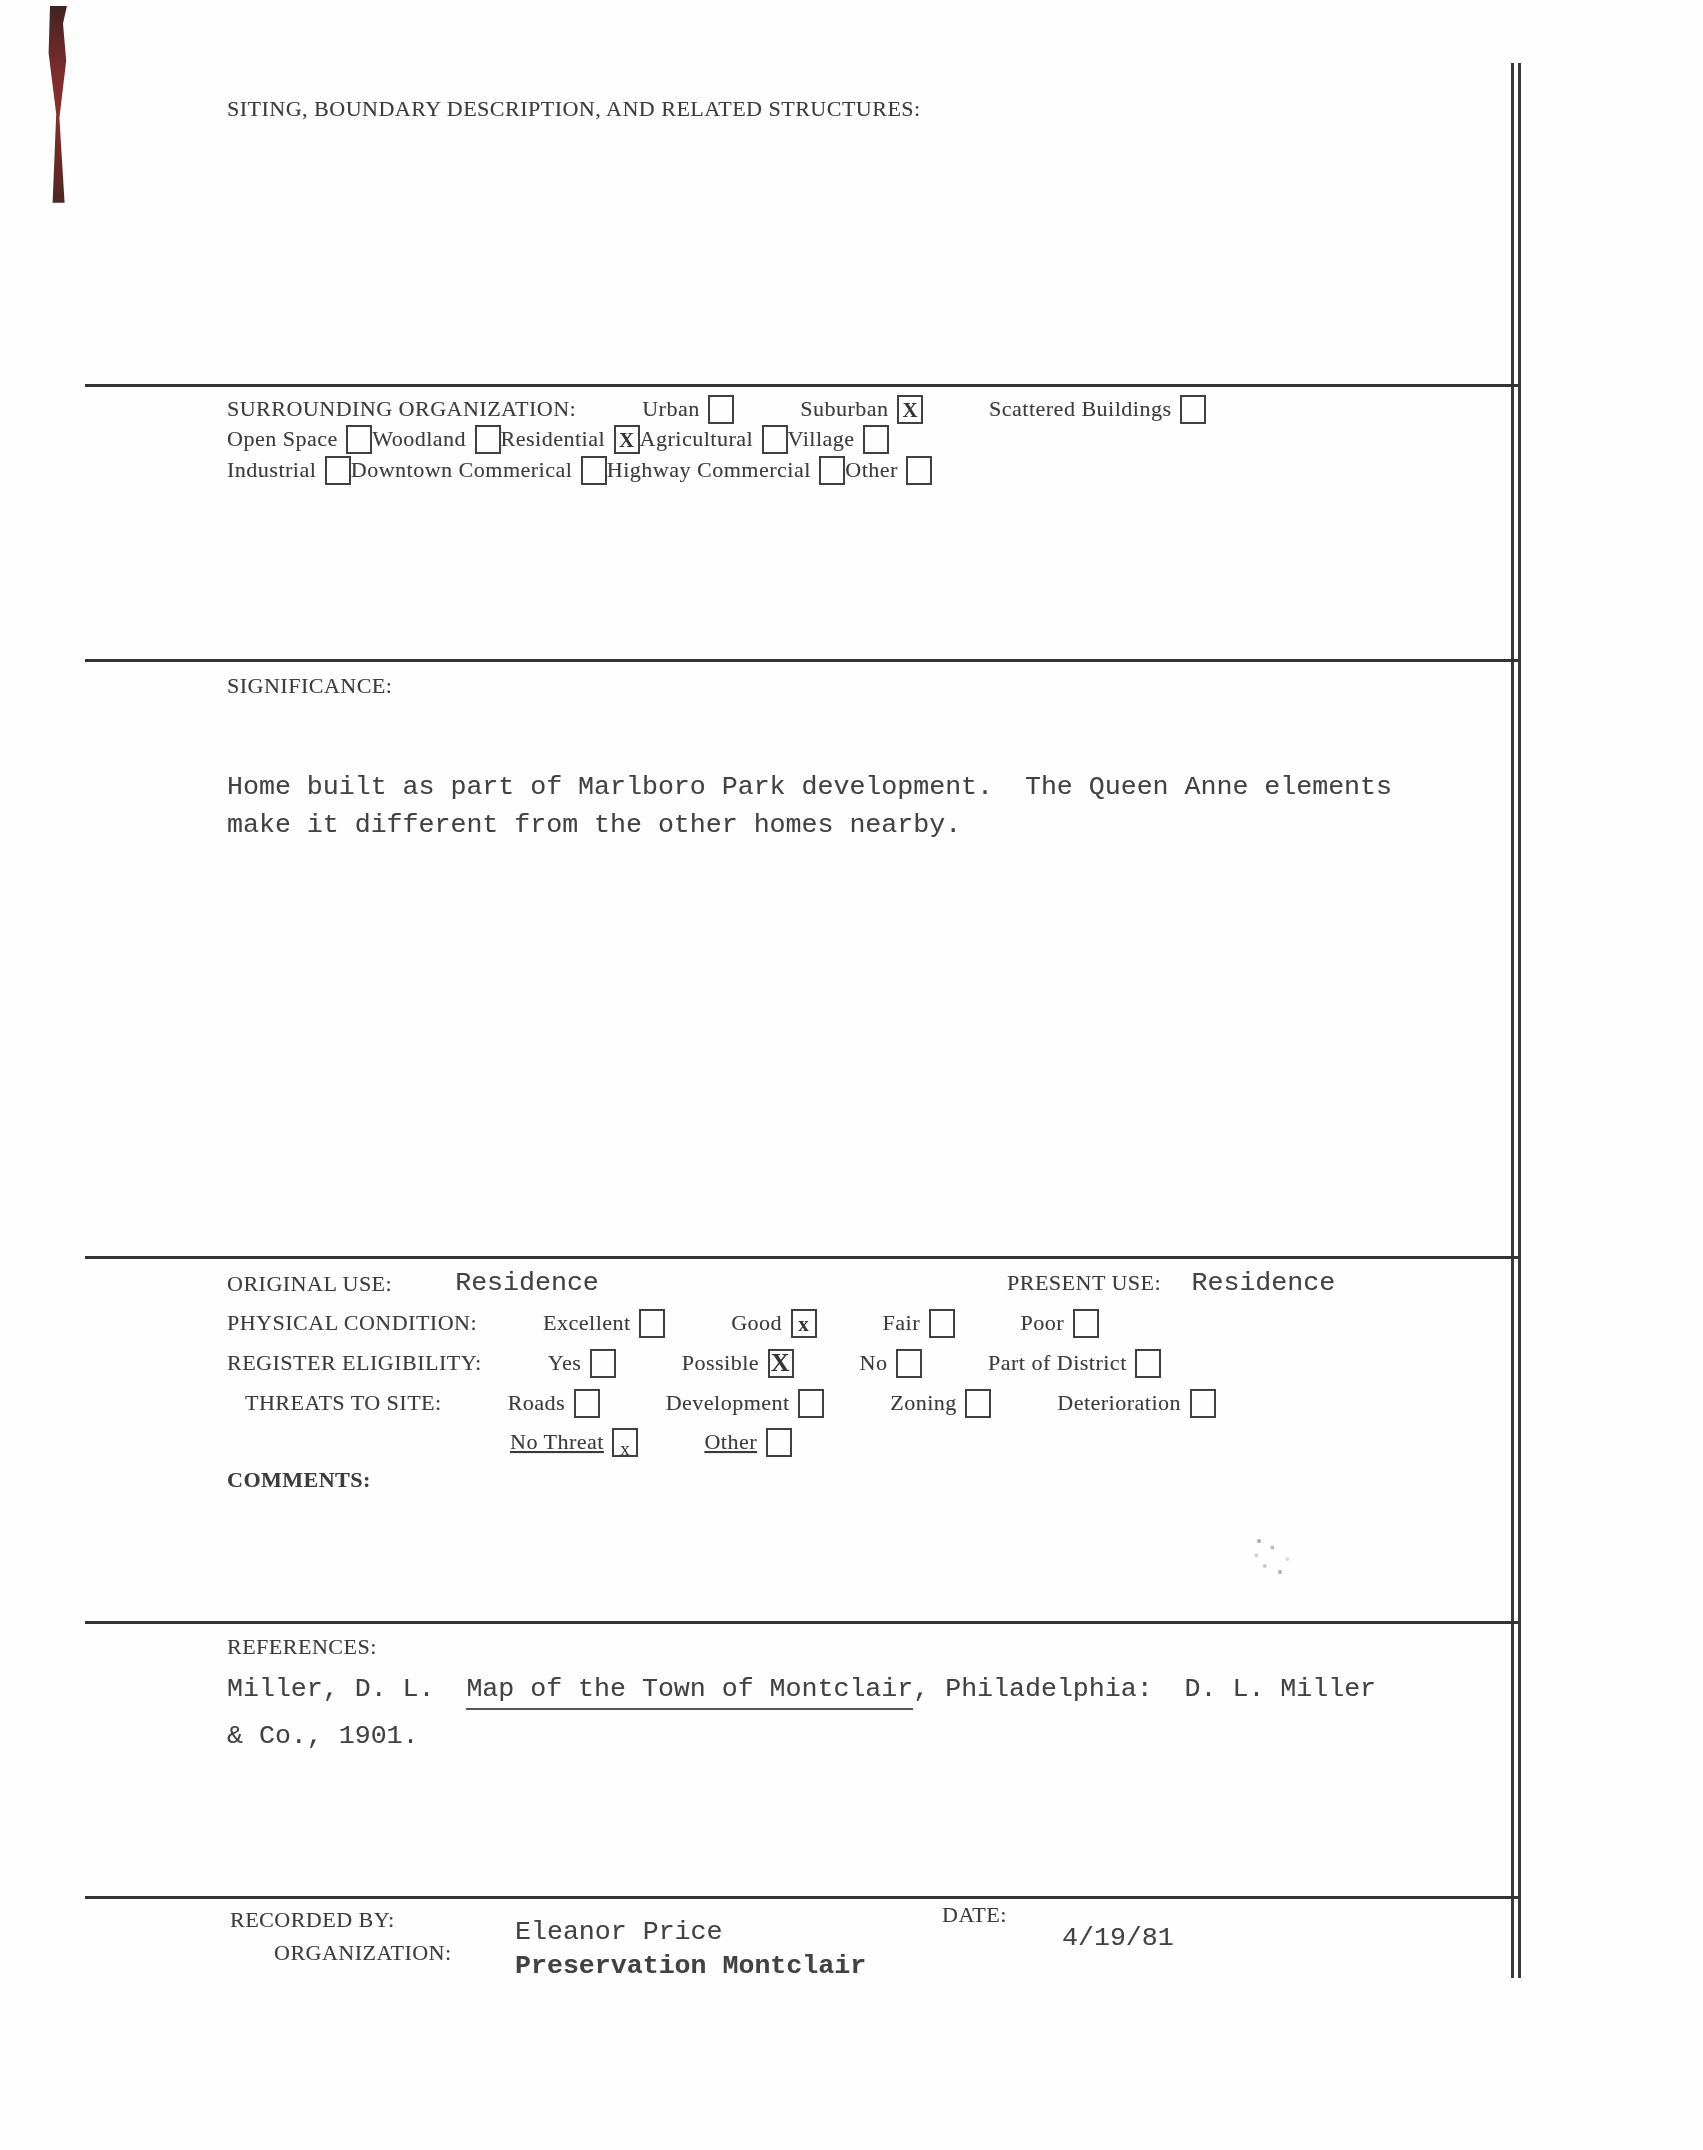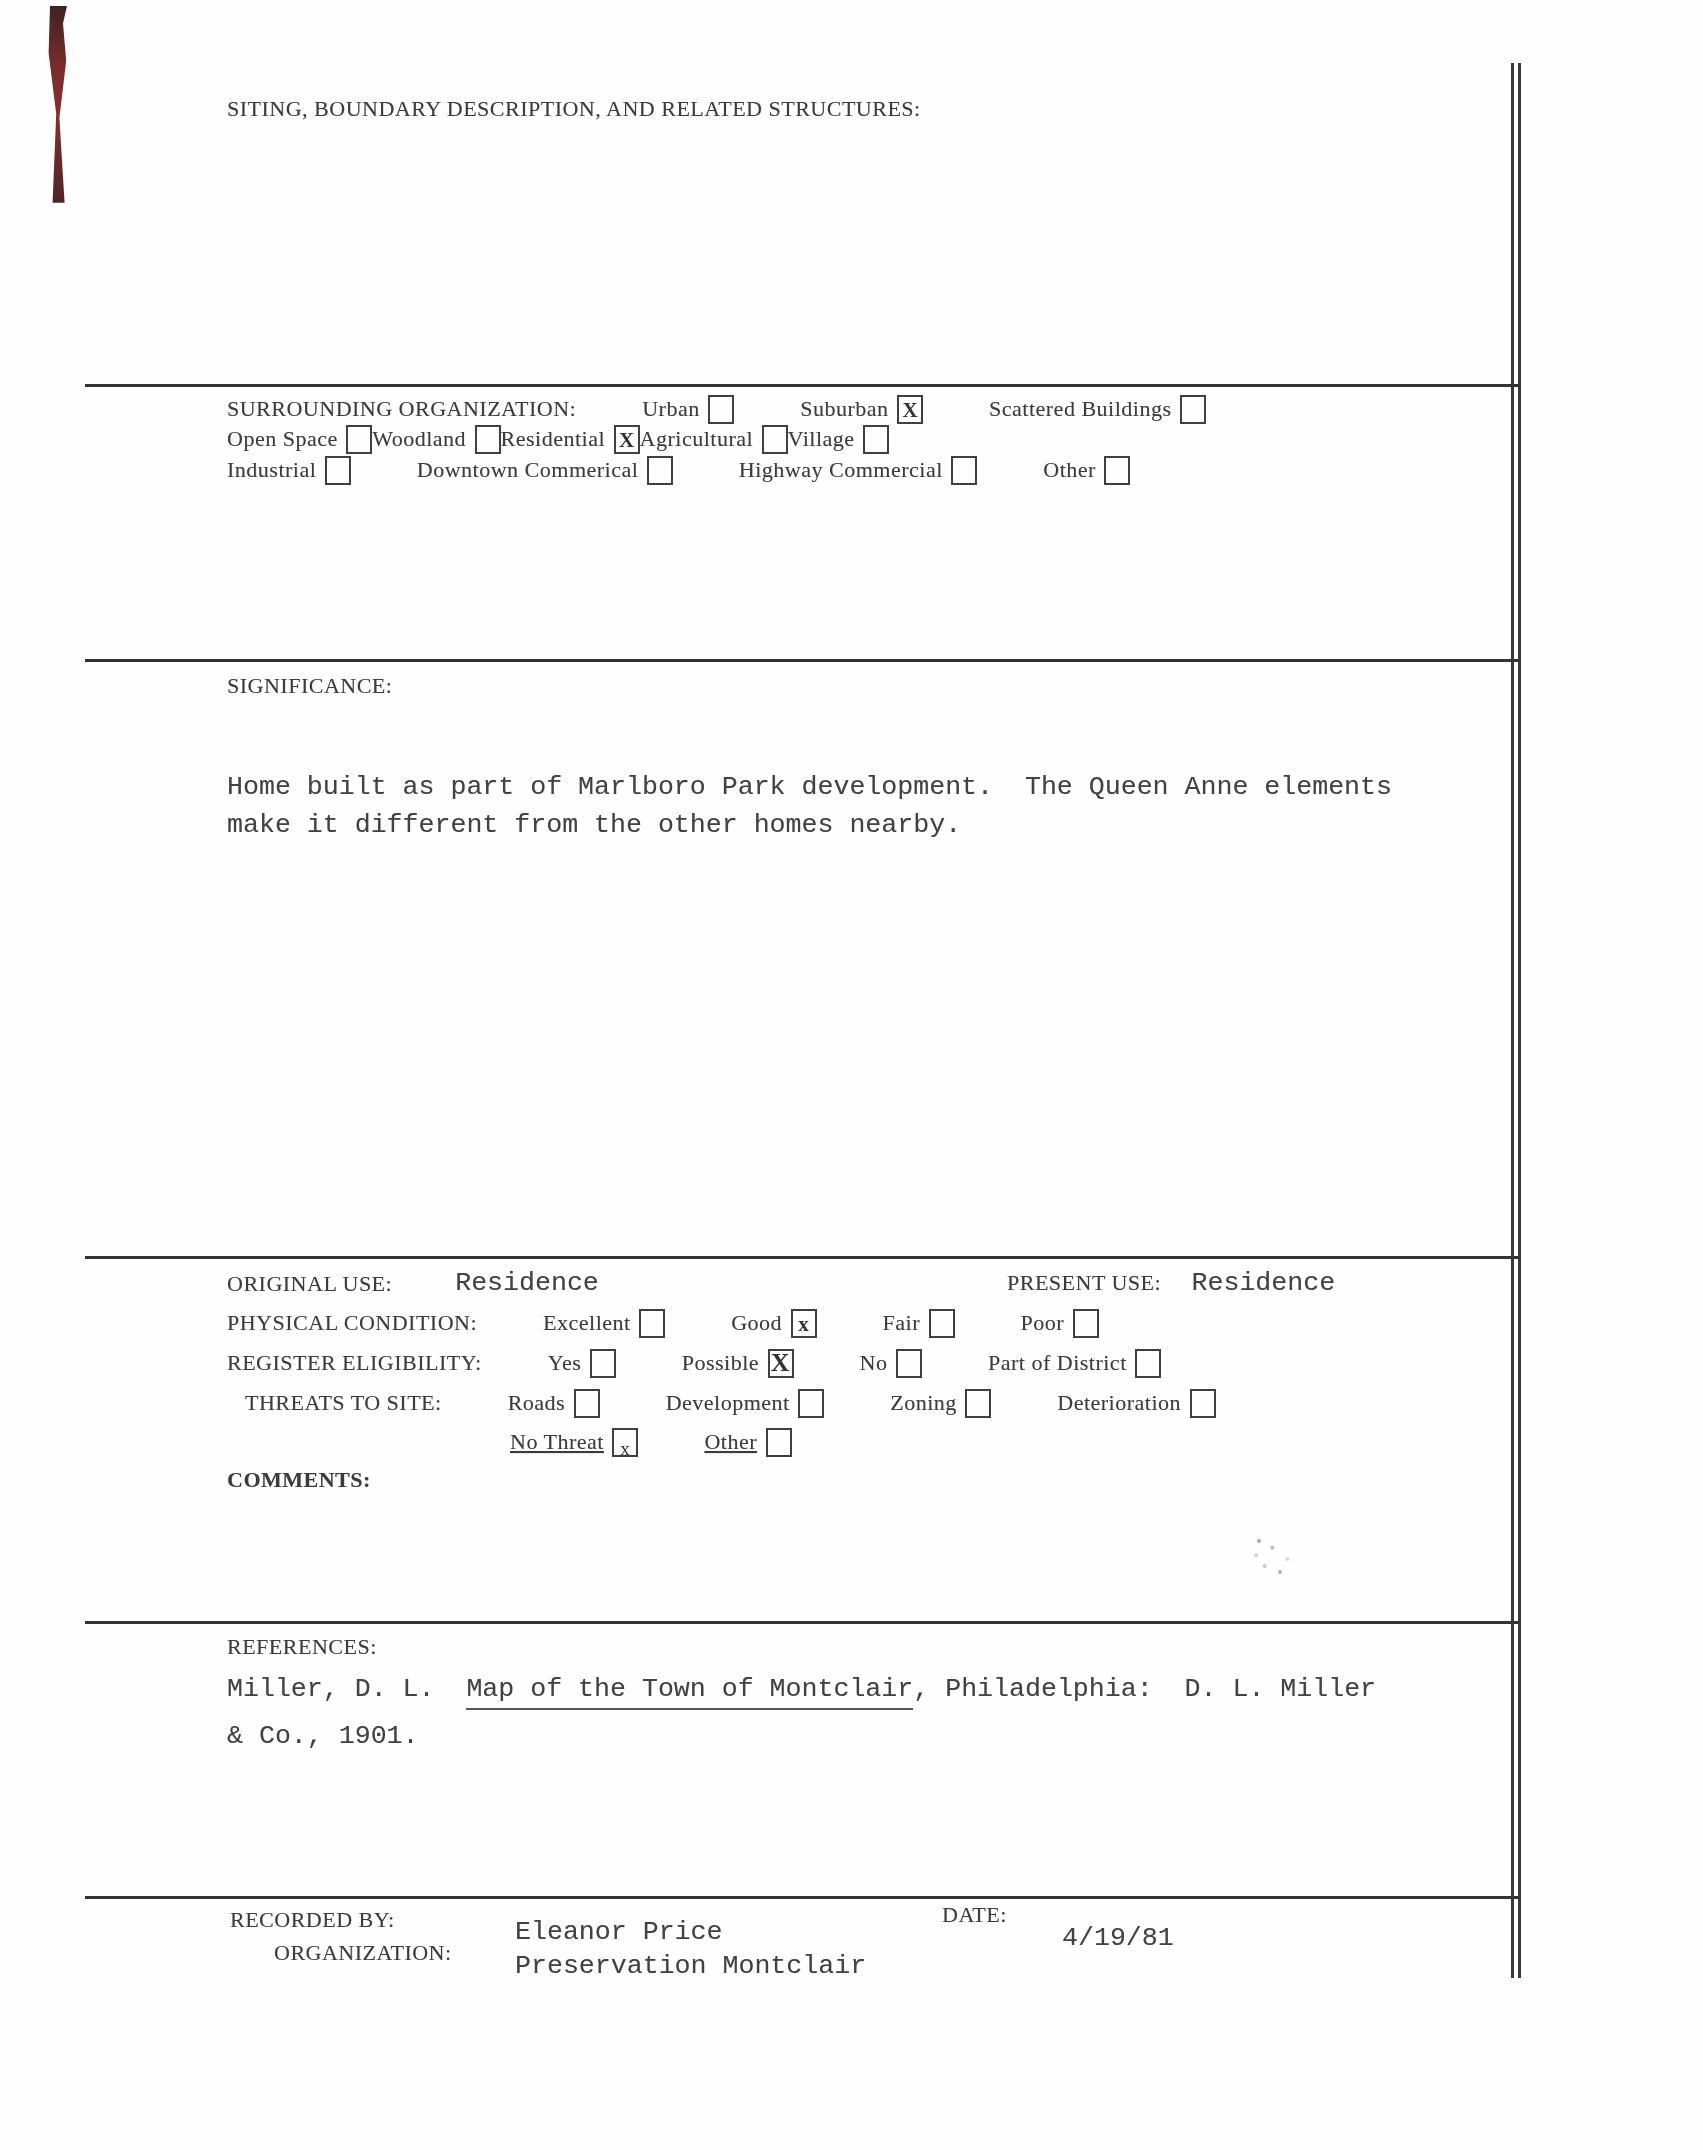--- a/index.html
+++ b/index.html
@@ -113,21 +113,21 @@
   .pos-threats-row2{left:510px;top:1428px;text-decoration:underline;}
   .pos-comments-label{left:227px;top:1468px;font-weight:bold;}
   .pos-rule4{top:1621px;}
   .pos-references-label{left:227px;top:1635px;}
   .pos-ref-line1{left:227px;top:1675px;}
   .pos-ref-line2{left:227px;top:1722px;}
   .pos-rule5{top:1896px;}
   .pos-recorded-label{left:230px;top:1908px;}
   .pos-recorded-value{left:515px;top:1918px;}
   .pos-organization-label{left:230px;top:1941px;margin-left:44px;}
-  .pos-organization-value{left:515px;top:1952px;}
+  .pos-organization-value{left:515px;top:1952px;font-weight:bold;}
   .pos-date-label{left:942px;top:1903px;}
   .pos-date-value{left:1062px;top:1924px;}
   .vline-a{left:1511px;}
   .vline-b{left:1518px;}
   .typed-offset{margin-left:31px;}
 </style>
 </head>
 <body>
 
 <div class="page">
@@ -153,21 +153,21 @@
   <div class="row pos-env-row2">
     <span class="grp" style="display: inline-flex; align-items: center; ">
         <span class="opt"><span class="slabel">Open Space</span><span class="cb"></span></span>
         <span class="opt"><span class="slabel">Woodland</span><span class="cb"></span></span>
         <span class="opt"><span class="slabel">Residential</span><span class="cb"><span class="mark small">X</span></span></span>
         <span class="opt"><span class="slabel">Agricultural</span><span class="cb"></span></span>
         <span class="opt"><span class="slabel">Village</span><span class="cb"></span></span>
       </span>
   </div>
   <div class="row pos-env-row3">
-    <span class="grp" style="display: inline-flex; align-items: flex-start; column-gap: 66px;">
+    <span class="grp" style="display: inline-flex; align-items: flex-start; ">
         <span class="opt"><span class="slabel">Industrial</span><span class="cb"></span></span>
         <span class="opt"><span class="slabel">Downtown Commerical</span><span class="cb"></span></span>
         <span class="opt"><span class="slabel">Highway Commercial</span><span class="cb"></span></span>
         <span class="opt"><span class="slabel">Other</span><span class="cb"></span></span>
       </span>
   </div>
 
   <div class="rule pos-rule2"></div>
 
   <div class="abs slabel pos-significance-label">SIGNIFICANCE:</div>

